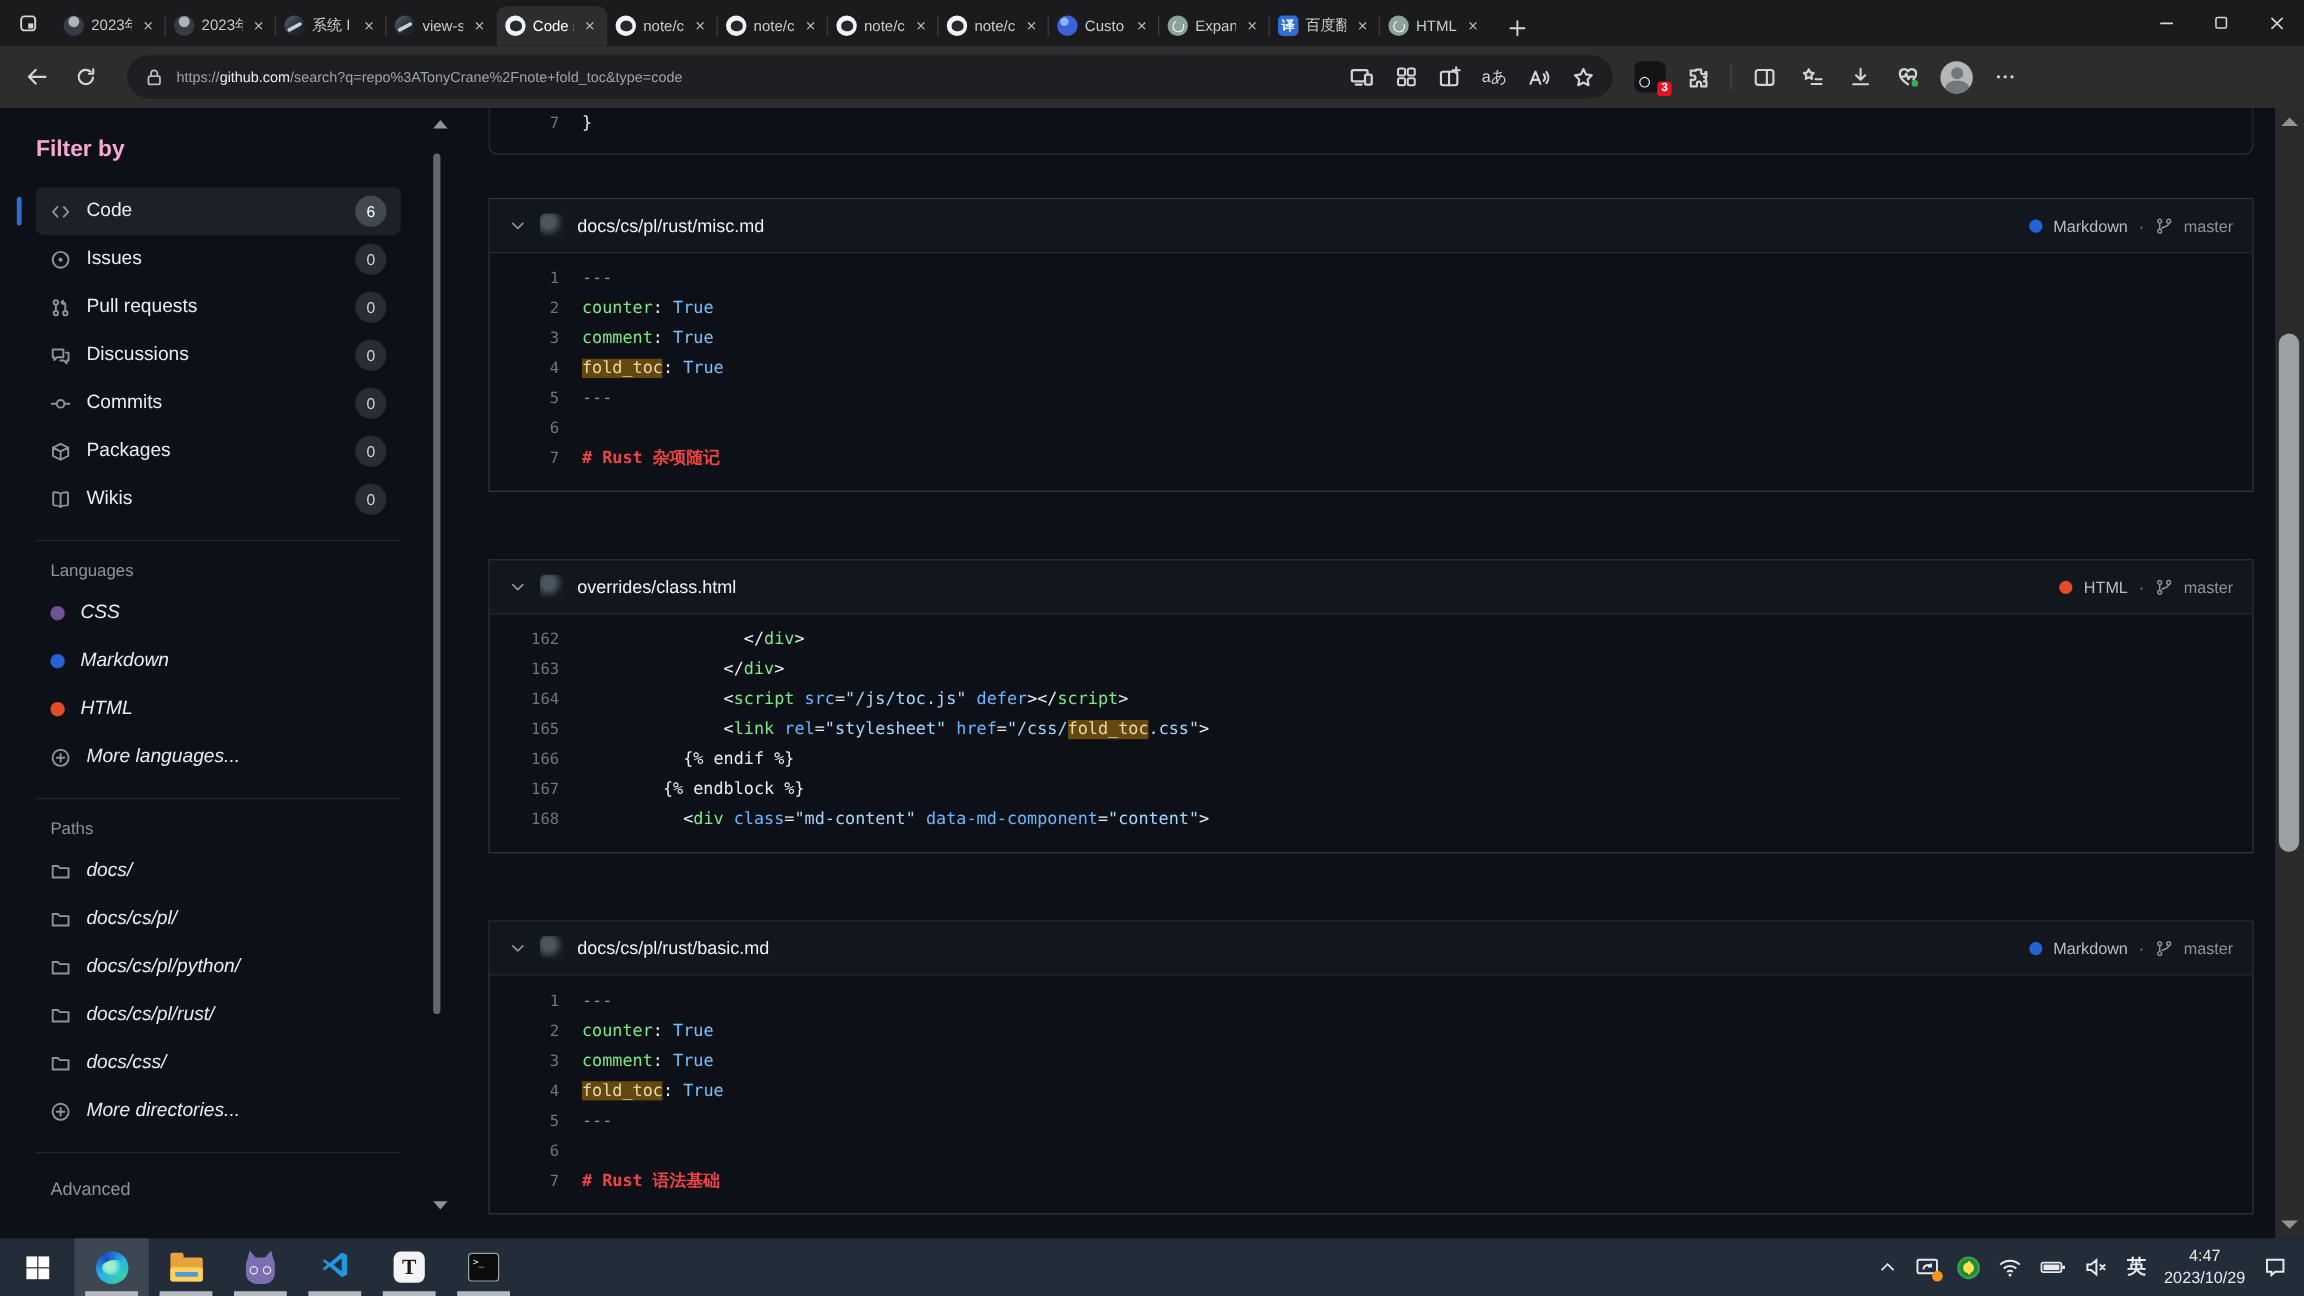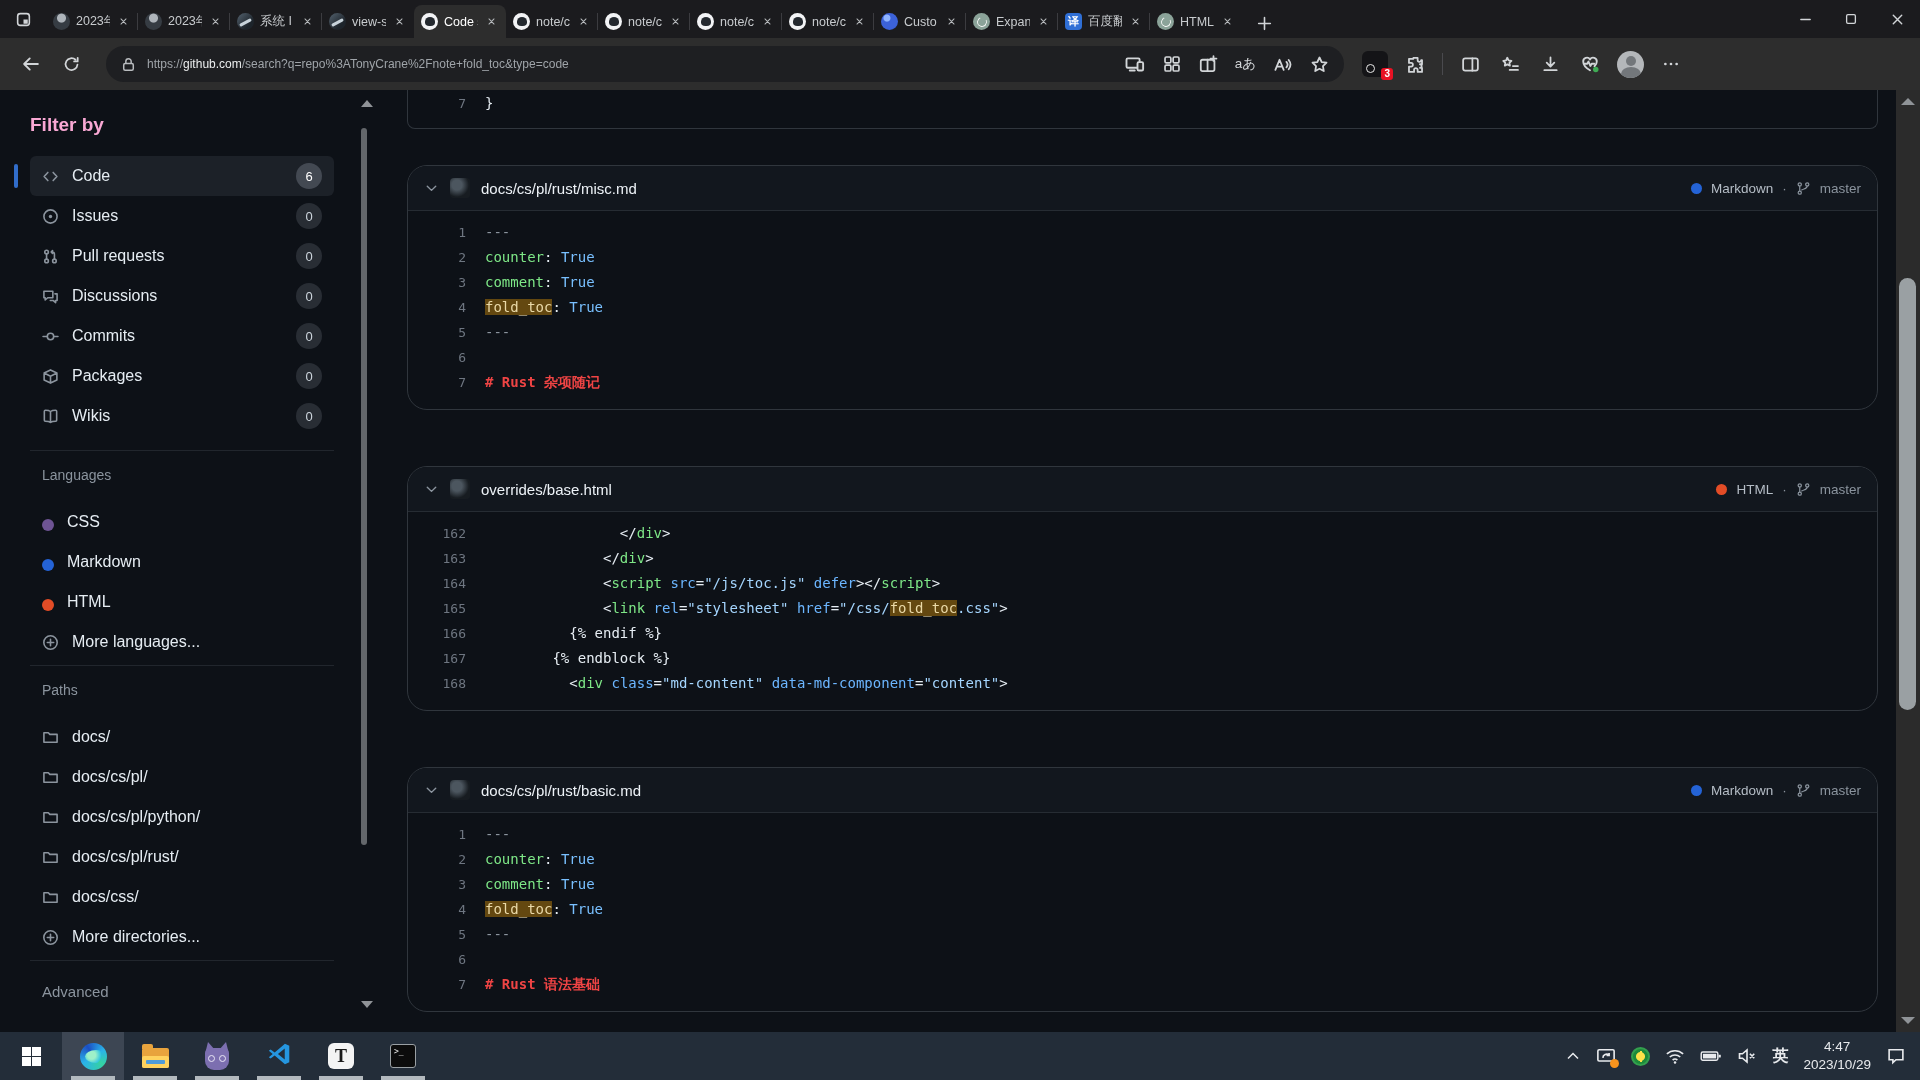--- a/index.html
+++ b/index.html
@@ -53,28 +53,28 @@
   .sidebar{position:absolute;left:0;top:0;bottom:0;width:358px;padding:12px 0 0 30px;box-sizing:border-box;}
   .fb-title{font-size:19px;font-weight:bold;color:#f9a8d4;margin:12px 0 20px;}
   .fitem{height:40px;display:flex;align-items:center;gap:13px;color:#e6edf3;font-size:16px;padding:0 12px;margin-right:24px;border-radius:6px;position:relative;}
   .fitem.sel{background:#1c2128;}
   .fitem.sel::before{content:"";position:absolute;left:-16px;top:8px;width:4px;height:24px;border-radius:2px;background:#316dca;}
   .fitem .ic{display:flex;}
   .cnt{margin-left:auto;min-width:26px;height:26px;border-radius:13px;background:rgba(110,118,129,.28);color:#cdd5dd;font-size:13px;display:flex;align-items:center;justify-content:center;box-sizing:border-box;padding:0 4px;}
   .fitem.sel .cnt{background:rgba(110,118,129,.48);color:#fff;}
   .sdivider{height:1px;background:#21262d;margin:14px 24px 6px 0;}
   .slabel{color:#8b949e;font-size:14px;margin:16px 0 8px 12px;}
-  .lrow,.prow{height:40px;display:flex;align-items:flex-end;gap:13px;color:#e6edf3;font-size:16px;padding:0 12px;margin-right:24px;border-radius:6px;}
+  .lrow,.prow{height:40px;display:flex;align-items:center;gap:13px;color:#e6edf3;font-size:16px;padding:0 12px;margin-right:24px;border-radius:6px;font-style:italic;}
   .ldot{width:12px;height:12px;border-radius:50%;flex:none;}
   .advanced{color:#8b949e;font-size:15px;margin:22px 0 0 12px;}
   .ic svg{display:block;}
 
   
   .results{position:absolute;left:407px;top:0;width:1471px;bottom:-40px;}
-  .result{border:1px solid #30363d;border-radius:20px;margin-bottom:56px;background:#0d1117;overflow:hidden;}
+  .result{border:1px solid #30363d;border-radius:1px;margin-bottom:56px;background:#0d1117;overflow:hidden;}
   .result.partial{border-top:none;border-radius:0 0 8px 8px;margin-bottom:36px;}
   .rheader{height:44px;display:flex;align-items:center;gap:11px;padding:0 16px;background:#12171e;border-bottom:1px solid #262c33;}
   .chev{display:flex;}
   .favatar{width:20px;height:20px;border-radius:4px;flex:none;background:radial-gradient(circle at 35% 35%,#4c565f 0 5px,#171c21 12px);}
   .fname{color:#edf2f7;font-size:15px;}
   .rmeta{margin-left:auto;display:flex;align-items:center;gap:9px;font-size:13.5px;color:#8b949e;}
   .rmeta .lname{color:#b5bdc6;}
   .code{padding:9px 0 14px;font-family:"DejaVu Sans Mono",monospace;font-size:14px;line-height:25px;}
   .partial .code{padding-top:1px;padding-bottom:12px;}
   .cl{display:flex;}
@@ -652,21 +652,21 @@
           </div>
         </section>
         <section class="result">
           <div class="rheader">
             <span class="chev">
               <svg width="15" height="15" viewBox="0 0 16 16" fill="none" stroke="#8b949e" stroke-width="1.5" stroke-linecap="round" stroke-linejoin="round">
                 <path d="M3.5 5.5 8 10l4.5-4.5"></path>
               </svg>
             </span>
             <span class="favatar"></span>
-            <a class="fname">overrides/base.html</a>
+            <a class="fname">overrides/class.html</a>
             <span class="rmeta">
               <span class="ldot" style="width: 11px; height: 11px; background: rgb(227, 76, 38);"></span>
               <span class="lname">HTML</span>
               <span>·</span>
               <span class="ic">
                 <svg width="15" height="15" viewBox="0 0 16 16" fill="none" stroke="#8b949e" stroke-width="1.3">
                   <circle cx="4" cy="3.6" r="1.7"></circle>
                   <circle cx="4" cy="12.4" r="1.7"></circle>
                   <circle cx="12" cy="3.6" r="1.7"></circle>
                   <path d="M4 5.3v5.4M12 5.3c0 3.2-4 2.8-6.3 4.6"></path>

